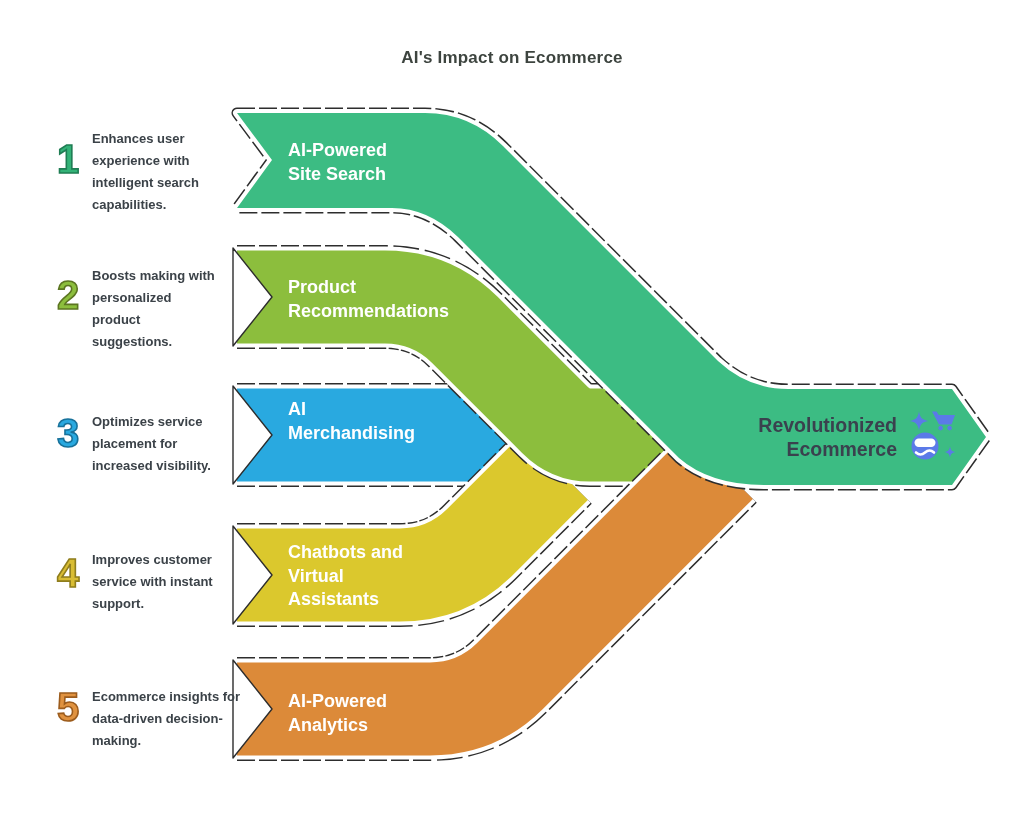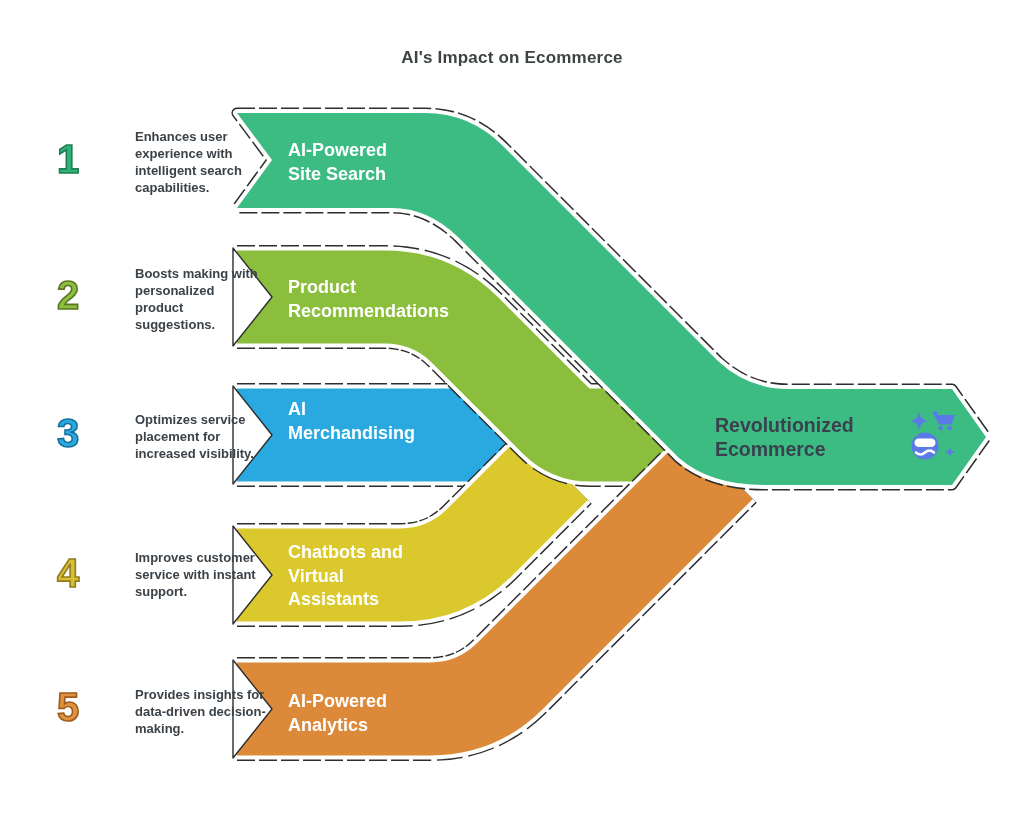--- a/index.html
+++ b/index.html
@@ -15,28 +15,28 @@
     left:0;top:48px;width:1024px;text-align:center;
     font-size:17px;font-weight:700;color:#3d443f;letter-spacing:.2px;
   }
   .num{
     left:48px;width:40px;text-align:center;
     font-size:40px;font-weight:700;line-height:42px;
     -webkit-text-stroke-width:1.6px;
   }
   .desc{
     left:92px;width:152px;
-    font-size:13px;font-weight:700;line-height:17px;color:#3b4248;margin-left:43px;
+    font-size:13px;font-weight:700;line-height:22px;color:#3b4248;
   }
   .band-label{
     left:288px;width:200px;
     font-size:18px;font-weight:700;line-height:23.5px;color:#ffffff;
   }
   .result-label{
-    left:715px;top:414px;width:182px;text-align:left;
+    left:715px;top:414px;width:182px;text-align:right;
     font-size:19.5px;font-weight:700;line-height:23.5px;color:#3a414e;
   }
   .edge-dark{fill:none;stroke:#2d2d2d;stroke-width:104;stroke-linejoin:round;stroke-dasharray:18 4;}
   .edge-white{fill:none;stroke:#ffffff;stroke-width:101;stroke-linejoin:round;}
   .band-color{fill:none;stroke-width:93;stroke-linejoin:round;}
   .green-dark{fill:none;stroke:#2d2d2d;stroke-width:11;stroke-linejoin:round;stroke-dasharray:18 4;}
   .green-white{fill:none;stroke:#ffffff;stroke-width:8;stroke-linejoin:round;}
   .notch{fill:#ffffff;stroke:#2d2d2d;stroke-width:1.4;stroke-linejoin:round;}
 </style>
 </head>
@@ -119,21 +119,21 @@
 
   <div class="txt num" style="top: 552px; color: rgb(217, 189, 51); -webkit-text-stroke-color: rgb(143, 125, 29);">4</div>
   <div class="txt desc" style="top:549px">Improves customer
 service with instant
 support.</div>
   <div class="txt band-label" style="top:541px">Chatbots and
 Virtual
 Assistants</div>
 
   <div class="txt num" style="top: 686px; color: rgb(224, 146, 63); -webkit-text-stroke-color: rgb(156, 92, 29);">5</div>
-  <div class="txt desc" style="top:686px">Provides insights for
+  <div class="txt desc" style="top:686px">Ecommerce insights for
 data-driven decision-
 making.</div>
   <div class="txt band-label" style="top:690px">AI-Powered
 Analytics</div>
 
   <div class="txt result-label">Revolutionized
 Ecommerce</div>
 
 </div>
 

